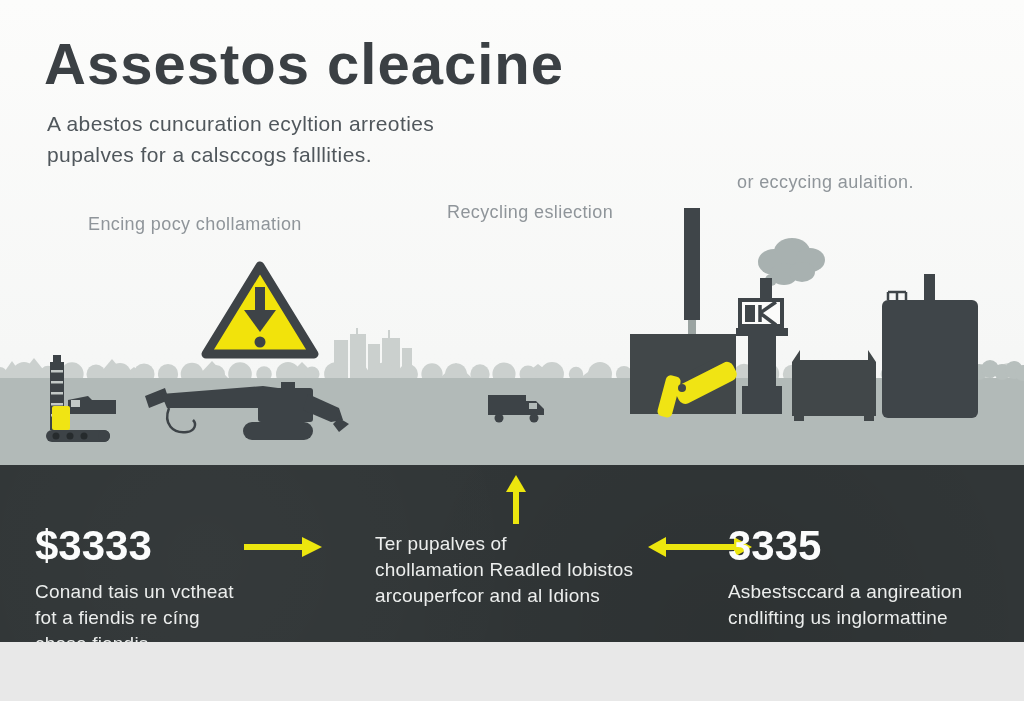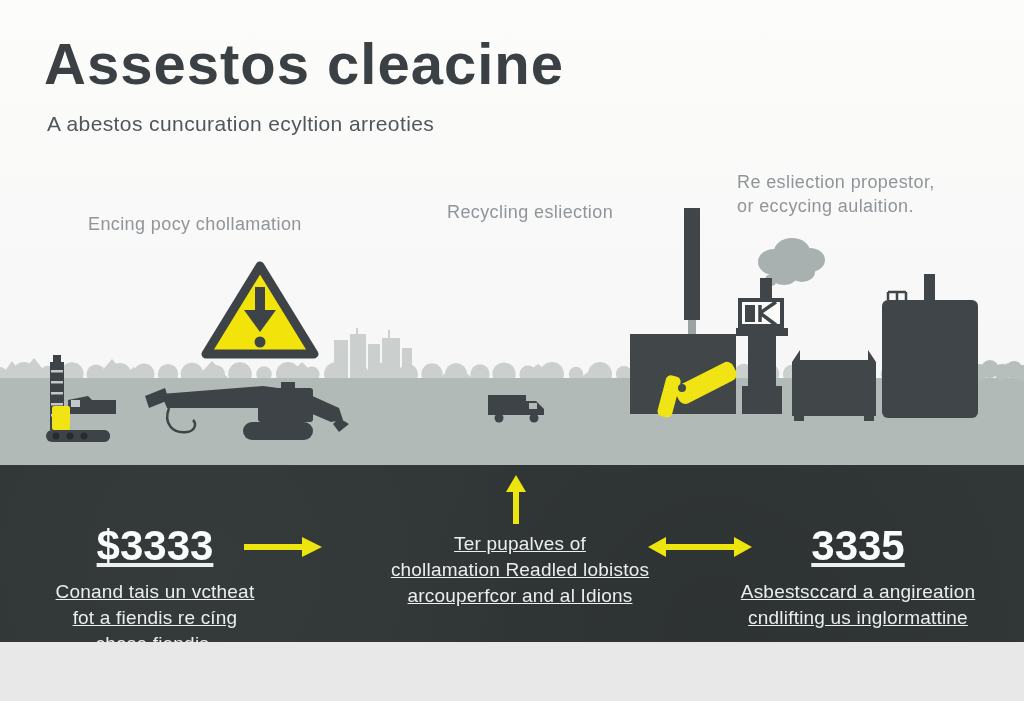--- a/index.html
+++ b/index.html
@@ -23,21 +23,21 @@
     left:0;top:465px;width:1024px;height:236px;background:#313637;
     background-image:
       radial-gradient(circle at 20% 40%, rgba(255,255,255,.02), transparent 40%),
       radial-gradient(circle at 70% 70%, rgba(0,0,0,.08), transparent 45%);
   }
   .notch{
     left:503px;top:465px;width:0;height:0;
     border-left:18px solid transparent;border-right:18px solid transparent;
     border-top:16px solid #b2bab8;
   }
-  .stat{color:#eef0ef;text-align:center;text-decoration:underline;}
+  .stat{color:#eef0ef;}
   .stat .num{font-size:42px;font-weight:bold;color:#fbfcfc;letter-spacing:0;}
   .stat .desc{margin-top:9px;font-size:19px;line-height:26px;color:#eceeed;letter-spacing:.2px;}
   .stat1{left:35px;top:522px;width:240px;}
   .stat2{left:375px;top:522px;width:290px;}
   .stat3{left:728px;top:522px;width:260px;}
   svg{display:block;}
 </style>
 </head>
 <body>
 
@@ -118,26 +118,26 @@
     </svg>
 
   <div class="abs ground-band"></div>
   <div class="abs notch"></div>
 
   <div class="abs bottom-panel"></div>
 
   <div class="abs title">Assestos cleacine</div>
   <div class="abs subtitle">
     <div>A abestos cuncuration ecyltion arreoties</div>
+    <div>pupalves for a calsccogs falllities.</div>
   </div>
 
   <div class="abs seclabel lab-left">Encing pocy chollamation</div>
   <div class="abs seclabel lab-mid">Recycling esliection</div>
   <div class="abs seclabel lab-right">
-    <div>Re esliection propestor,</div>
     <div>or eccycing aulaition.</div>
   </div>
 
   <svg class="abs" style="left:198px;top:256px" width="124" height="108" viewBox="0 0 124 108">
     <path d="M62,10 L116,98 L8,98 Z" fill="#f2e30b" stroke="#3e4347" stroke-width="9" stroke-linejoin="round"></path>
     <rect x="57" y="31" width="10" height="25" fill="#3e4347"></rect>
     <polygon points="46,54 78,54 62,76" fill="#3e4347"></polygon>
     <circle cx="62" cy="86" r="5.5" fill="#3e4347"></circle>
   </svg>
 

